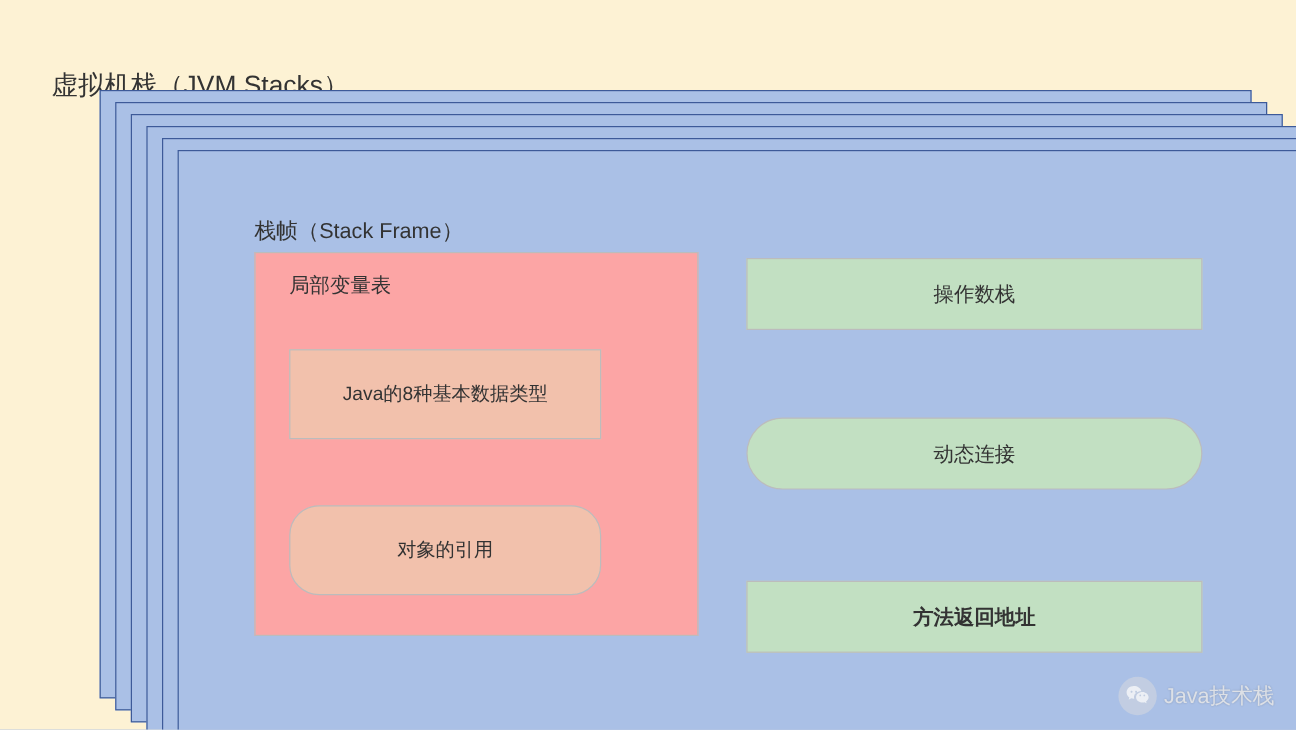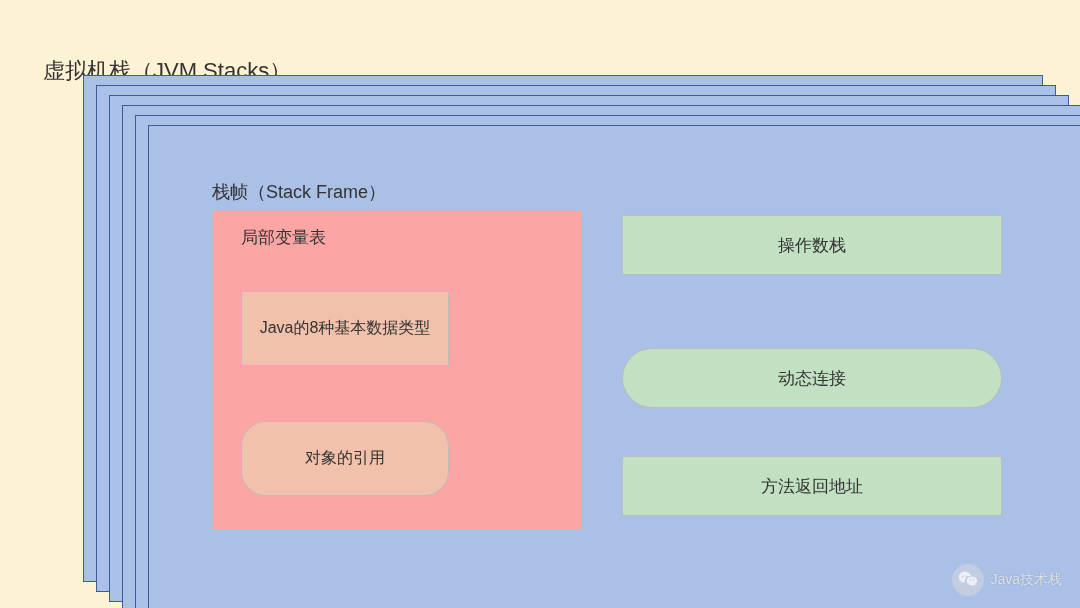--- a/index.html
+++ b/index.html
@@ -52,21 +52,21 @@
     .local-var-title {
       position: absolute;
       top: 15px;
       left: 28px;
       font-size: 17px;
       color: #333;
     }
     .inner-box {
       position: absolute;
       left: 28px;
-      width: 208px;
+      width: 260px;
       height: 75px;
       background: #f2c1ac;
       border: 1.5px solid #bcbcbc;
       display: flex;
       align-items: center;
       justify-content: center;
       font-size: 16px;
       color: #333;
     }
     .inner-box-1 { top: 80px; }
@@ -80,21 +80,21 @@
       background: #c2e0c2;
       border: 1.5px solid #bcbcbc;
       display: flex;
       align-items: center;
       justify-content: center;
       font-size: 17px;
       color: #333;
     }
     .right-box-1 { top: 215px; }
     .right-box-2 { top: 348px; border-radius: 30px; }
-    .right-box-3 { top: 456px; }
+    .right-box-3 { top: 484px; font-weight: bold; }
 
     .watermark {
       position: absolute;
       bottom: 12px;
       right: 18px;
       display: flex;
       align-items: center;
       gap: 6px;
       opacity: 0.85;
     }
@@ -102,21 +102,21 @@
       width: 32px;
       height: 32px;
       border-radius: 50%;
       background: rgba(220,220,220,0.55);
       display: flex;
       align-items: center;
       justify-content: center;
     }
     .wm-icon svg { width: 22px; height: 22px; }
     .wm-text {
-      font-size: 14px;
+      font-size: 18px;
       color: #e6e6e6;
       text-shadow: 0 0 2px rgba(0,0,0,0.25);
     }
   </style>
 </head>
 <body>
 
 <div class="title">虚拟机栈（JVM Stacks）</div>
 
 <div class="stack-layer layer6"></div>

